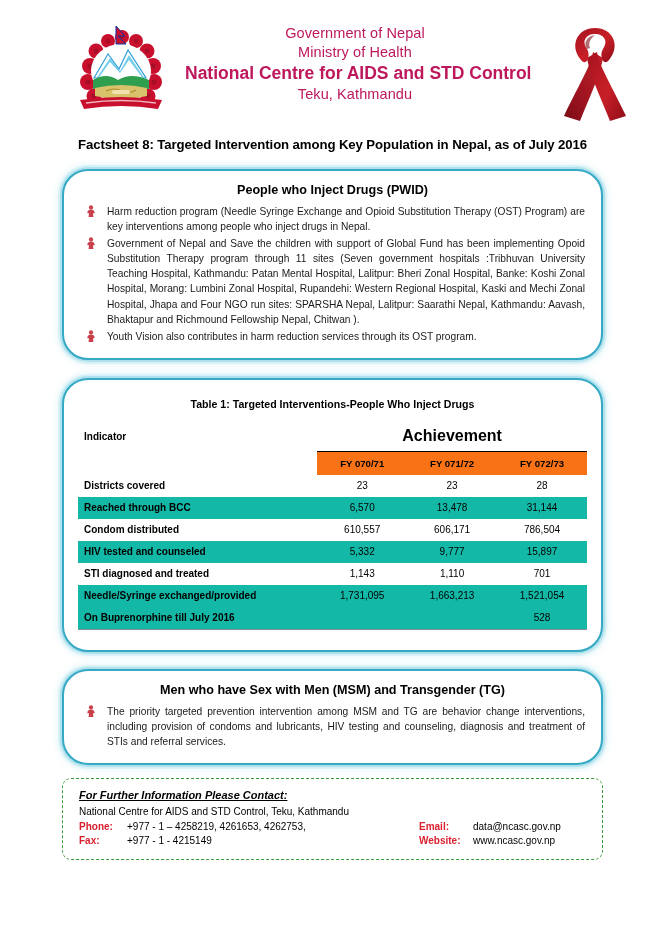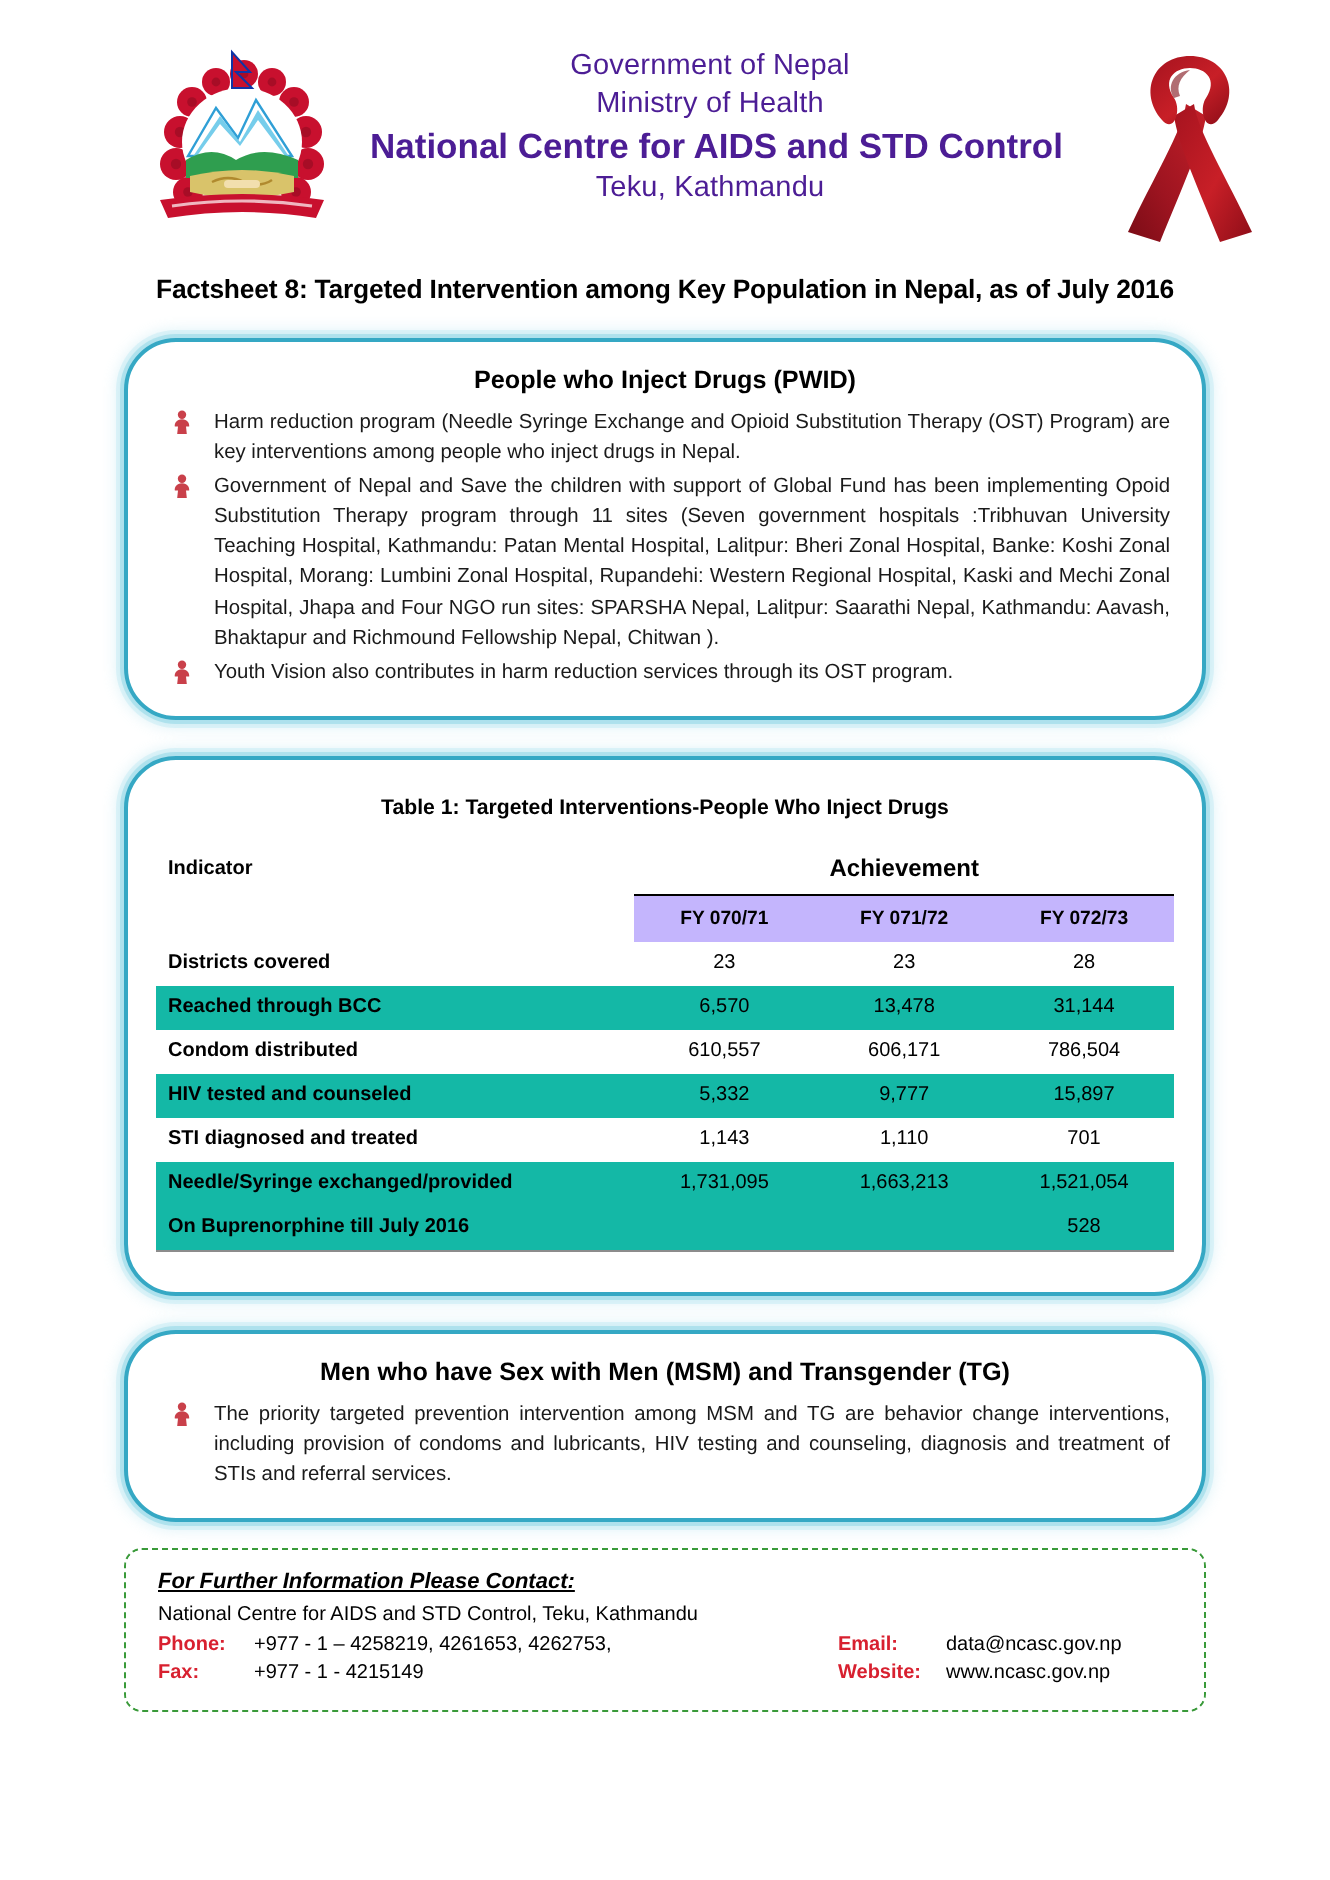--- a/index.html
+++ b/index.html
@@ -25,21 +25,21 @@
     position: absolute; left: 66px; top: 8px;
     width: 110px; height: 100px;
   }
   .ribbon {
     position: absolute; right: 22px; top: 8px;
     width: 96px; height: 100px;
   }
   .header-text {
     position: absolute; left: 185px; right: 140px; top: 10px;
     text-align: center;
-    color: #4c1d95;
+    color: #be185d;
     line-height: 1.28;
   }
   .ht-line1, .ht-line2, .ht-line4 {
     font-size: 14.5px; font-weight: normal; letter-spacing: .1px;
   }
   .ht-line3 {
     font-size: 17.5px; font-weight: bold; margin: 1px 0 1px 0;
     white-space: nowrap;
   }
 
@@ -117,28 +117,28 @@
   td.num {
     text-align: center;
     padding: 5.5px 2px;
     font-size: 10px;
     font-weight: normal;
   }
   th.ach {
     text-align: center;
     font-weight: bold;
     padding: 4px 2px 4px 2px;
-    font-size: 12px;
+    font-size: 16px;
   }
   th.fy {
     text-align: center;
     font-weight: bold;
     font-size: 9.6px;
     padding: 6px 2px 6px 2px;
-    background: #c4b5fd;
+    background: #f97316;
     border-top: 1.3px solid #000;
   }
   th.spacer { background: #fff; }
   tr.shaded td { background: #14b8a6; }
   tr.hdr-indicator th { padding-bottom: 6px; padding-top: 5px; }
   tr.last-row td { border-bottom: 1.3px solid #8c8c8c; }
 
   
   .contact {
     margin: 13px 62px 0 62px;

